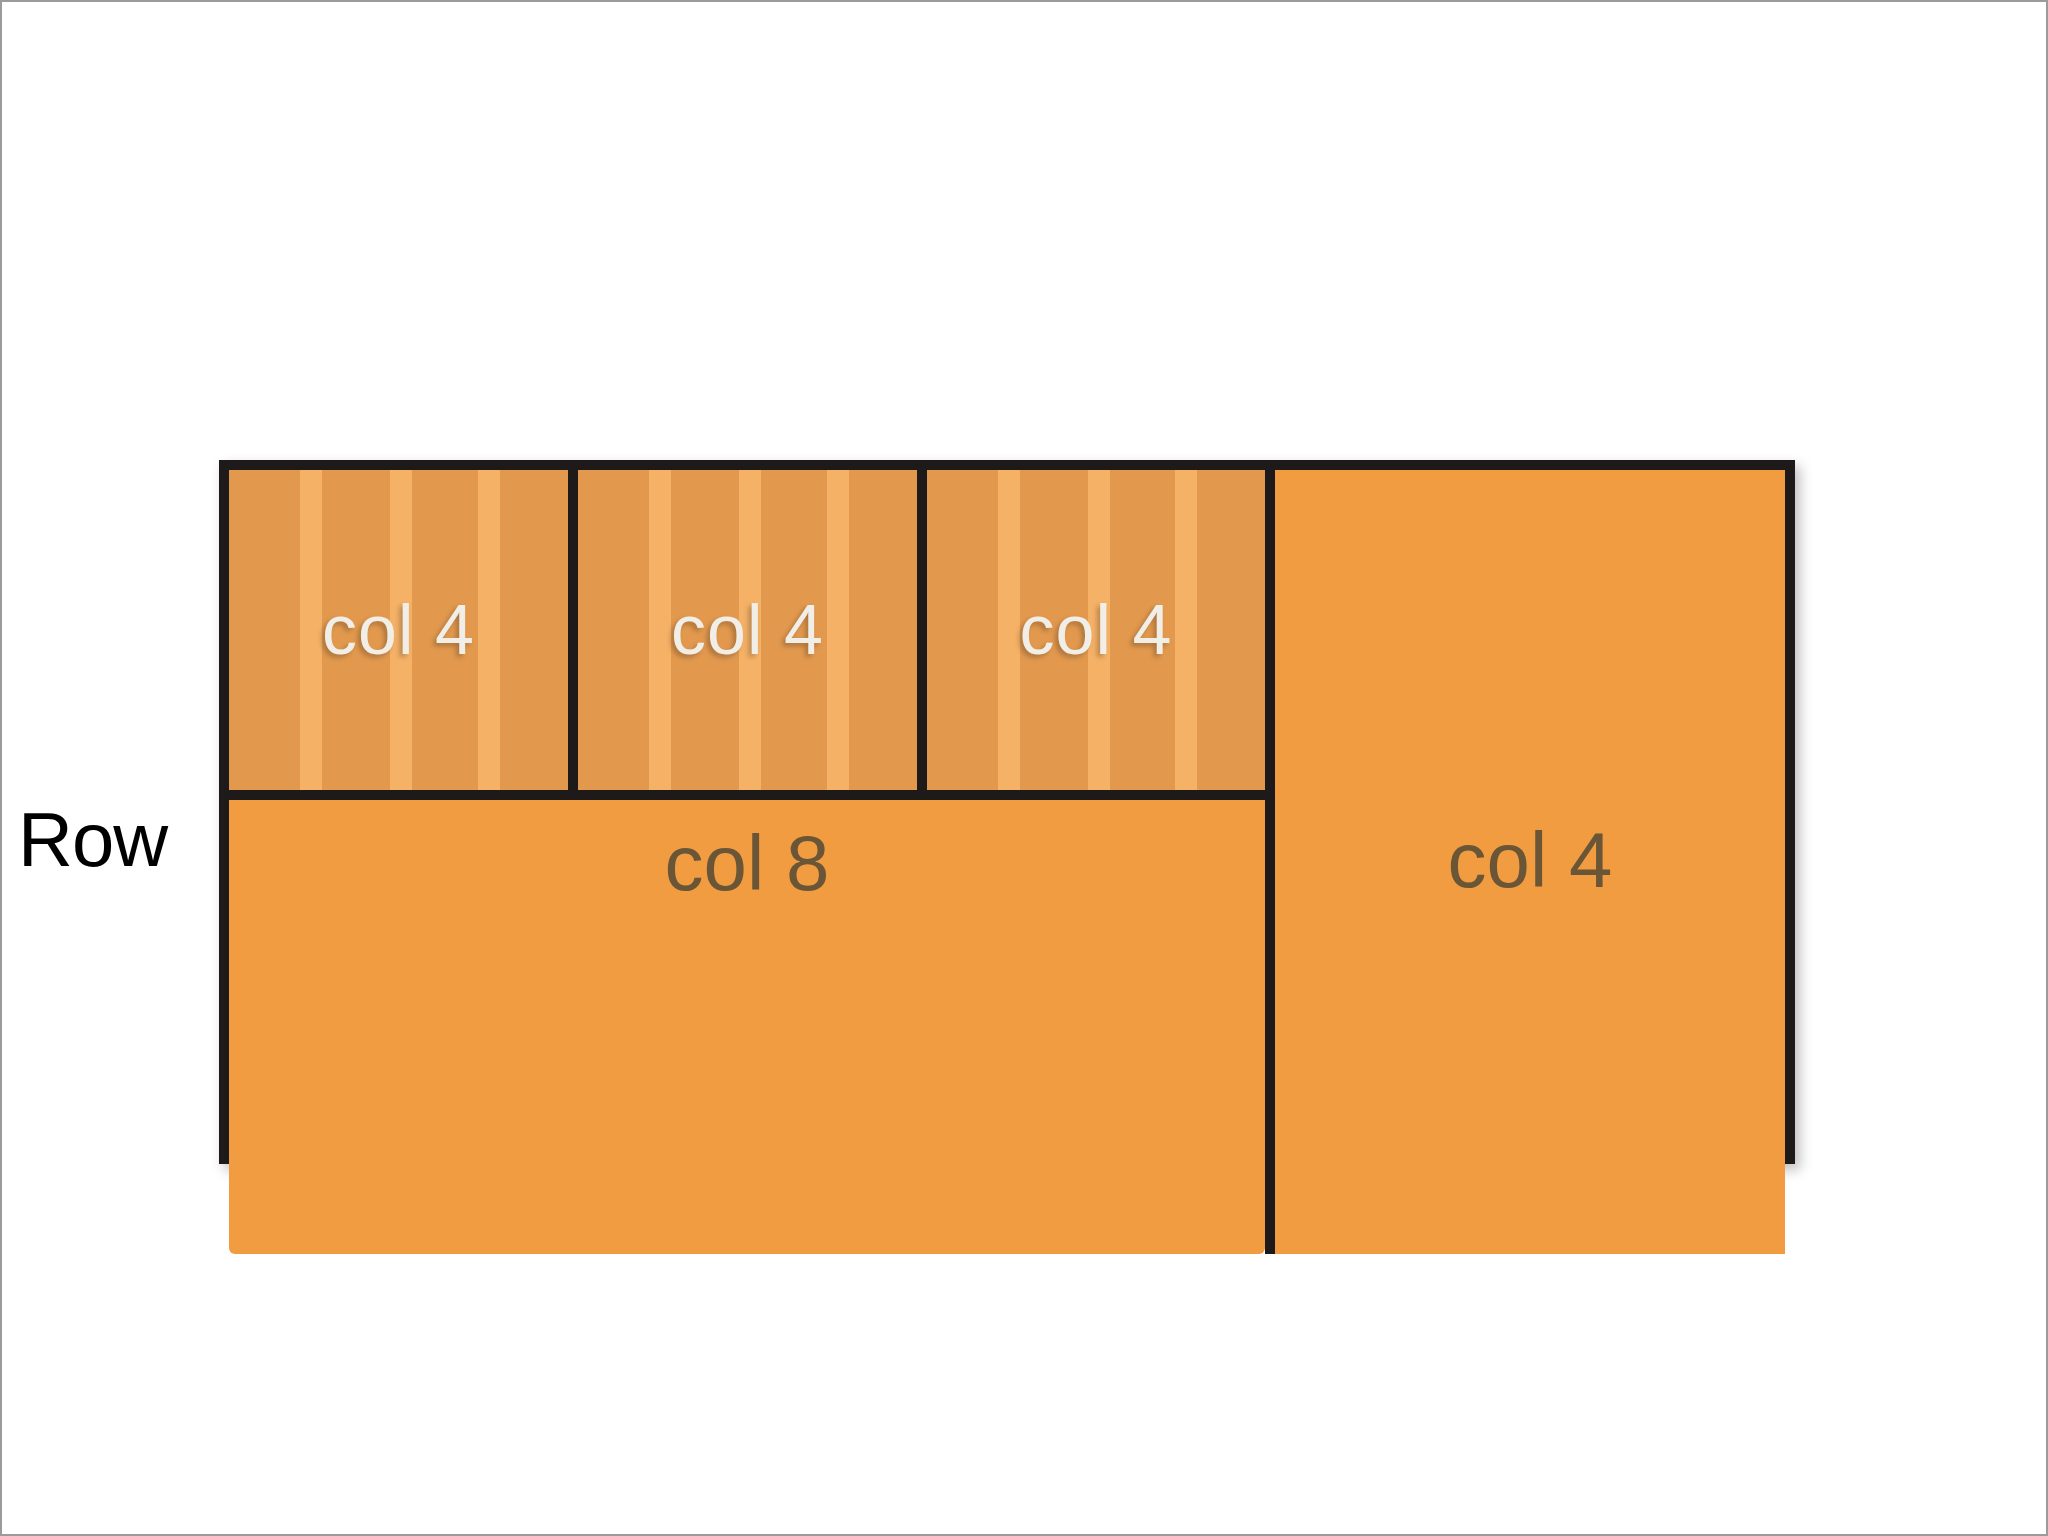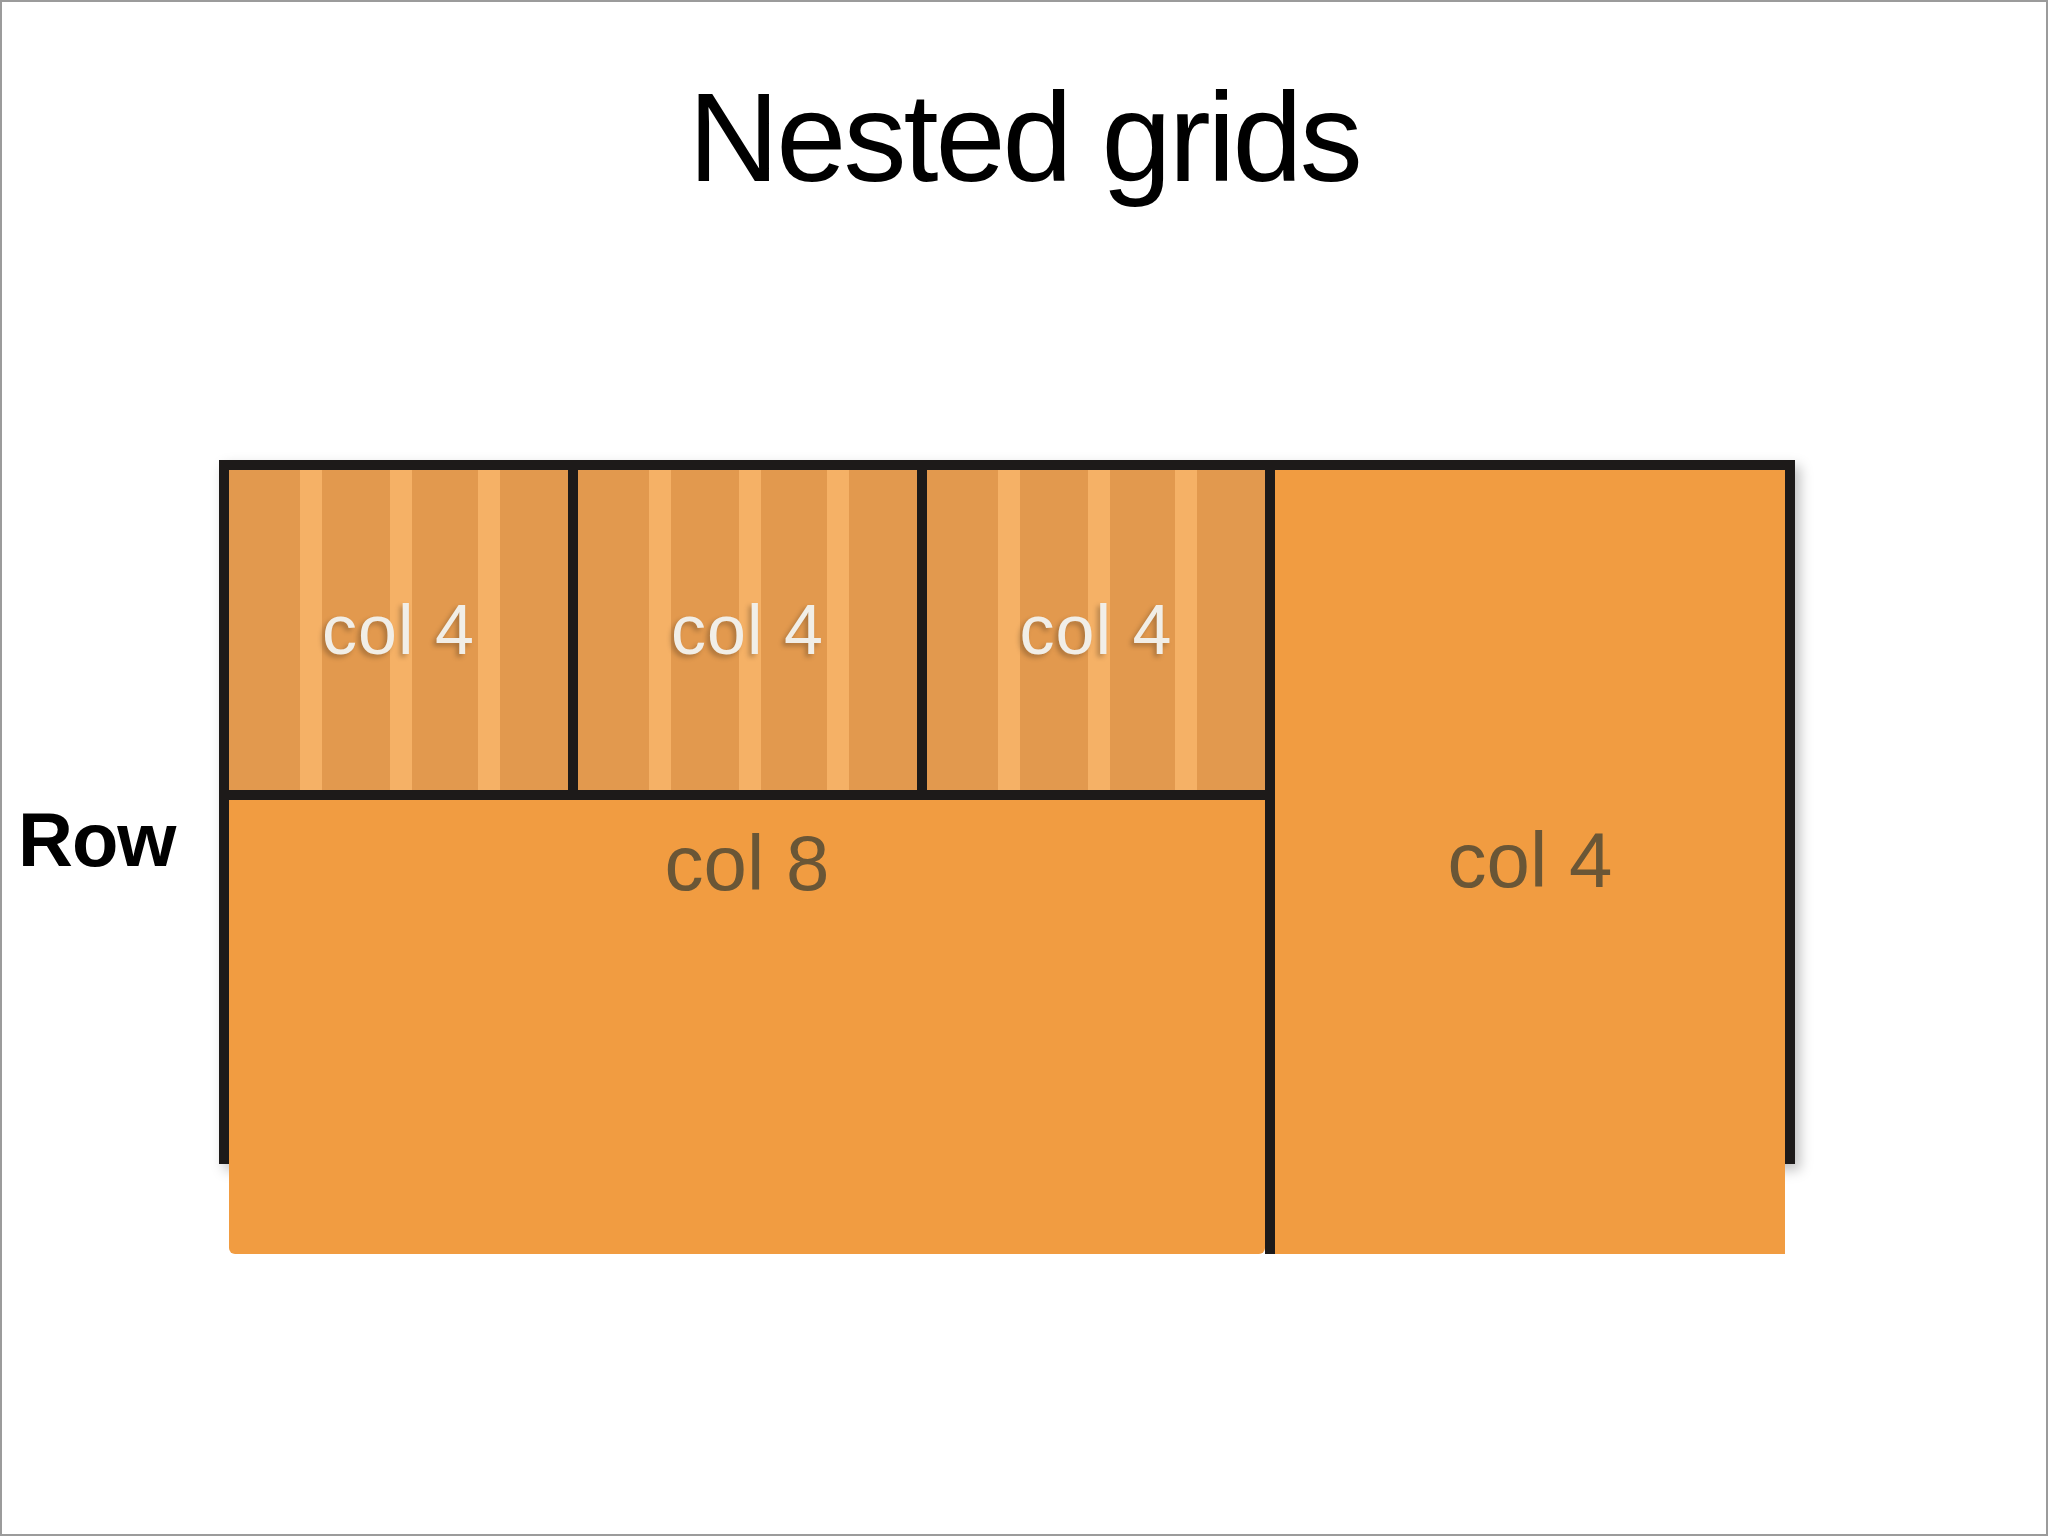--- a/index.html
+++ b/index.html
@@ -33,21 +33,21 @@
     font-weight: 400;
     letter-spacing: -3px;
     color: var(--title-color);
     line-height: 1.15;
   }
   .row-label {
     position: absolute;
     left: 16px;
     top: 794px;
     font-size: 76px;
-    font-weight: 700;
+    font-weight: 400;
     letter-spacing: -1px;
     color: #000000;
   }
   .grid {
     position: absolute;
     left: 217px;
     top: 458px;
     width: 1576px;
     height: 704px;
     border: 10px solid var(--border-black);
@@ -117,21 +117,20 @@
     color: var(--label-dark);
     line-height: 1;
     display: inline-block;
   }
 </style>
 </head>
 <body>
 
 <div class="page">
 
-  <h1 class="title">Nested grids</h1>
 
   <div class="row-label">Row</div>
 
   <div class="grid">
 
     <div class="left-region">
 
       <div class="striped-row">
         <div class="striped-box b1">
           <span class="striped-label">col 4</span>

